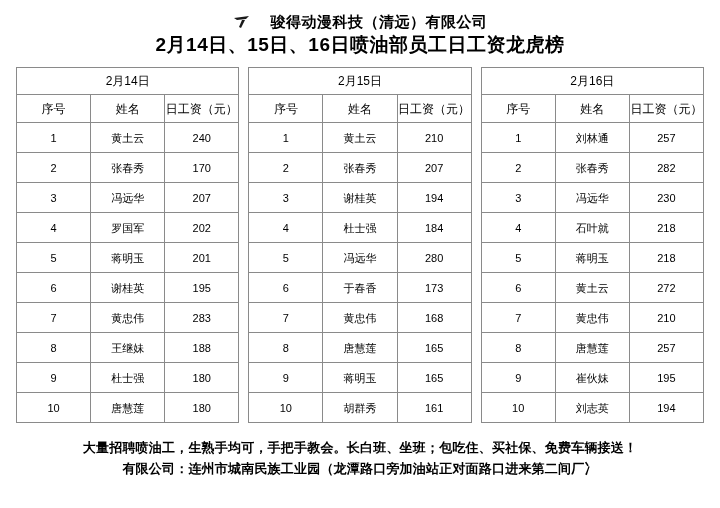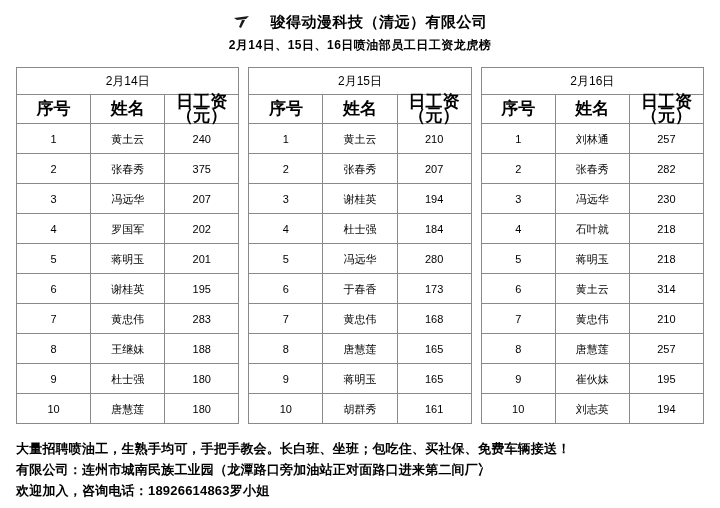--- a/index.html
+++ b/index.html
@@ -35,21 +35,21 @@
     line-height: 20px;
   }
   .logo-mark {
     display: inline-block;
     width: 18px;
     height: 16px;
     position: relative;
   }
   .logo-mark svg { display: block; }
   .title-line {
-    font-size: 12px;
+    font-size: 19px;
     font-weight: bold;
     letter-spacing: 0.5px;
     line-height: 22px;
     margin-top: 2px;
   }
   .tables-row {
     display: flex;
     gap: 9px;
     margin-top: 11px;
   }
@@ -69,32 +69,31 @@
   }
   table.rank .date-cell {
     height: 26px;
     font-size: 12px;
     margin-top: 20px;
   }
   table.rank .col-rank { width: 50px; }
   table.rank .col-name { width: 78px; }
   table.rank .col-wage { width: 98px; }
   table.rank .head-cell {
-    font-size: 17px;
+    font-size: 12px;
     height: 27px;
-    font-weight: bold;
   }
   .footer {
     margin-top: 14px;
     font-size: 13px;
     font-weight: bold;
     line-height: 21px;
     letter-spacing: 0.2px;
   }
-  .footer div { white-space: nowrap; }
+  .footer div { white-space: nowrap; text-align: center; }
 </style>
 </head>
 <body>
 
 <div class="page">
 
   <div class="header">
     <div class="company-line">
       <span class="logo-mark">
         <svg width="18" height="16" viewBox="0 0 18 16" xmlns="http://www.w3.org/2000/svg">
@@ -120,21 +119,21 @@
           <td class="head-cell col-wage">日工资（元）</td>
         </tr>
         <tr>
           <td>1</td>
           <td>黄土云</td>
           <td>240</td>
         </tr>
         <tr>
           <td>2</td>
           <td>张春秀</td>
-          <td>375</td>
+          <td>170</td>
         </tr>
         <tr>
           <td>3</td>
           <td>冯远华</td>
           <td>207</td>
         </tr>
         <tr>
           <td>4</td>
           <td>罗国军</td>
           <td>202</td>
@@ -266,21 +265,21 @@
           <td>218</td>
         </tr>
         <tr>
           <td>5</td>
           <td>蒋明玉</td>
           <td>218</td>
         </tr>
         <tr>
           <td>6</td>
           <td>黄土云</td>
-          <td>314</td>
+          <td>272</td>
         </tr>
         <tr>
           <td>7</td>
           <td>黄忠伟</td>
           <td>210</td>
         </tr>
         <tr>
           <td>8</td>
           <td>唐慧莲</td>
           <td>257</td>
@@ -296,16 +295,15 @@
           <td>194</td>
         </tr>
       </tbody>
     </table>
 
   </div>
 
   <div class="footer">
     <div>大量招聘喷油工，生熟手均可，手把手教会。长白班、坐班；包吃住、买社保、免费车辆接送！</div>
     <div>有限公司：连州市城南民族工业园（龙潭路口旁加油站正对面路口进来第二间厂冫</div>
-    <div>欢迎加入，咨询电话：18926614863罗小姐</div>
   </div>
 
 </div>
 
 </body></html>

